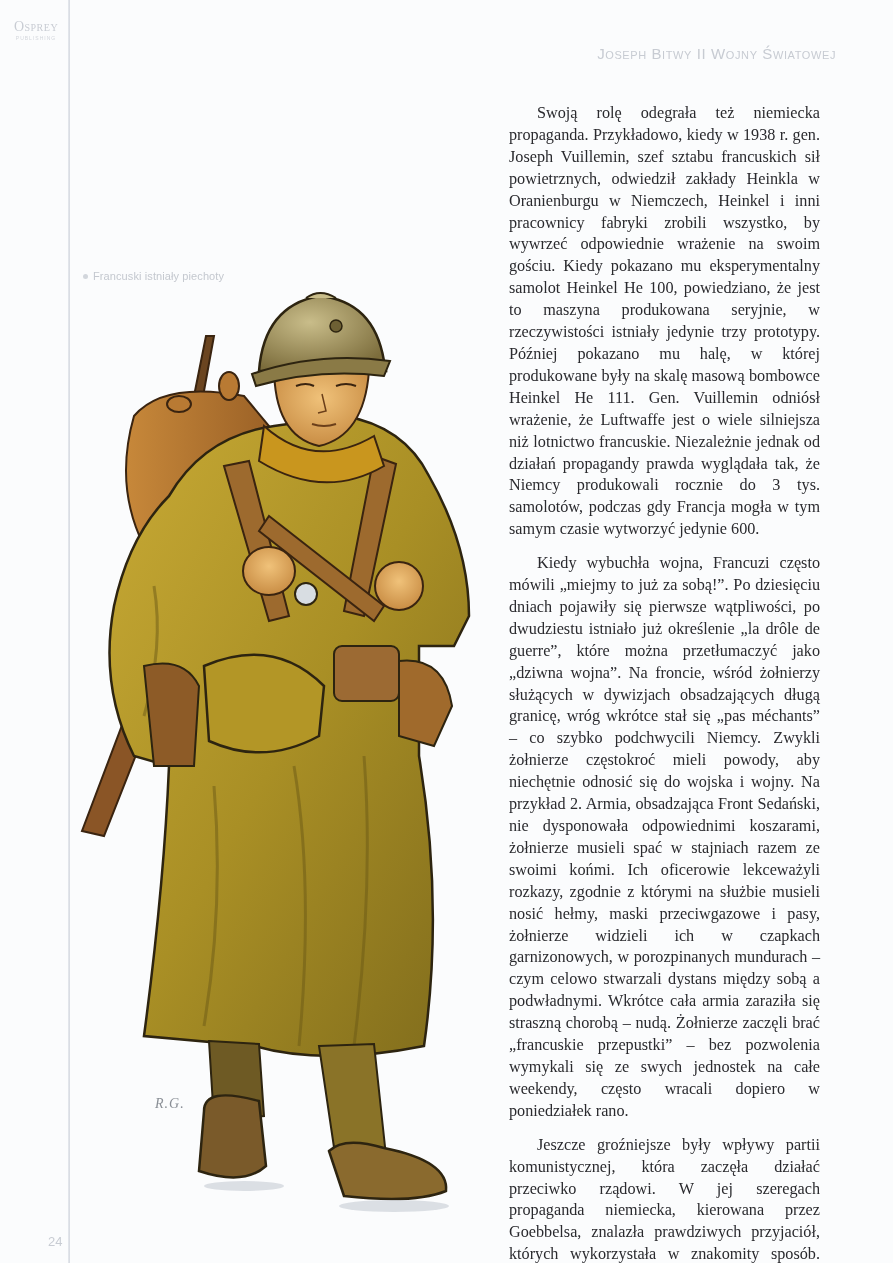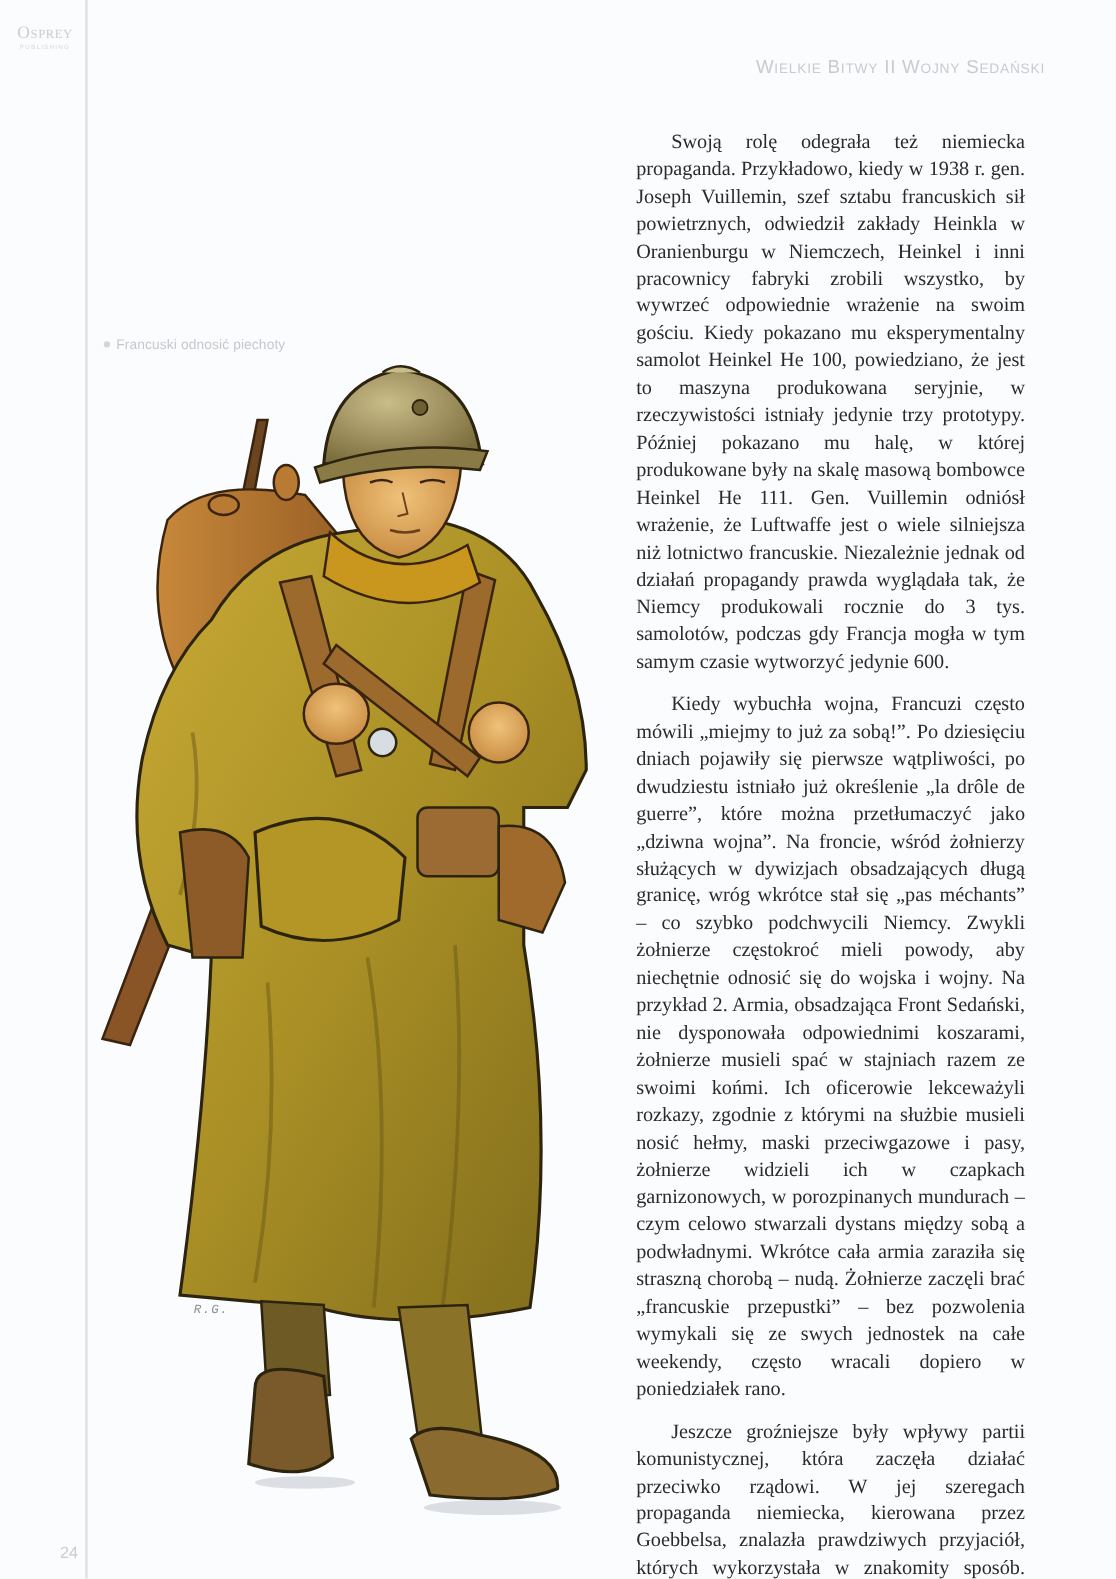--- a/index.html
+++ b/index.html
@@ -35,22 +35,22 @@
     position: absolute; left: 83px; top: 270px;
     font-family: "Liberation Sans", sans-serif; font-size: 11px; color: #c4c8cf;
     letter-spacing: 0.1px;
   }
   .caption .bullet {
     display: inline-block; width: 5px; height: 5px; border-radius: 50%;
     background: #d2d6dc; margin-right: 5px; vertical-align: middle; position: relative; top: -1px;
   }
   .illustration { position: absolute; left: 74px; top: 286px; width: 410px; height: 930px; }
   .signature {
-    position: absolute; left: 155px; top: 1043px;
-    font-family: Liberation Mono, monospace; font-style: italic; font-size: 10px; color: #8a8f96;
+    position: absolute; left: 155px; top: 1096px;
+    font-family: Liberation Serif, serif; font-style: italic; font-size: 14px; color: #8a8f96;
     letter-spacing: 1px;
   }
   .body-text {
     position: absolute; left: 497px; top: 91px; width: 335px;
     font-size: 16.2px; line-height: 21.9px; color: #2a2a2e;
     text-align: justify;
   }
   .body-text p { margin: 12px; text-indent: 28px; }
   .body-text p + p { margin-top: 5px; }
   .folio {
@@ -63,24 +63,24 @@
 
 <div class="page">
 
   <div class="gutter-rule"></div>
 
   <div class="publisher">
     <div class="name">Osprey</div>
     <div class="sub">PUBLISHING</div>
   </div>
 
-  <div class="running-head">Wielkie Bitwy II Wojny Sedański</div>
+  <div class="running-head">Joseph Bitwy II Wojny Światowej</div>
 
   <div class="caption">
-    <span class="bullet"></span><span>Francuski odnosić piechoty</span>
+    <span class="bullet"></span><span>Francuski istniały piechoty</span>
   </div>
 
   <svg class="illustration" viewBox="0 0 410 930" xmlns="http://www.w3.org/2000/svg">
     <defs>
       <linearGradient id="coatG" x1="0" x2="1" y1="0" y2="1">
         <stop offset="0" stop-color="#c8aa35"></stop>
         <stop offset="0.5" stop-color="#a98f25"></stop>
         <stop offset="1" stop-color="#7f6b1c"></stop>
       </linearGradient>
       <linearGradient id="packG" x1="0" x2="1">

